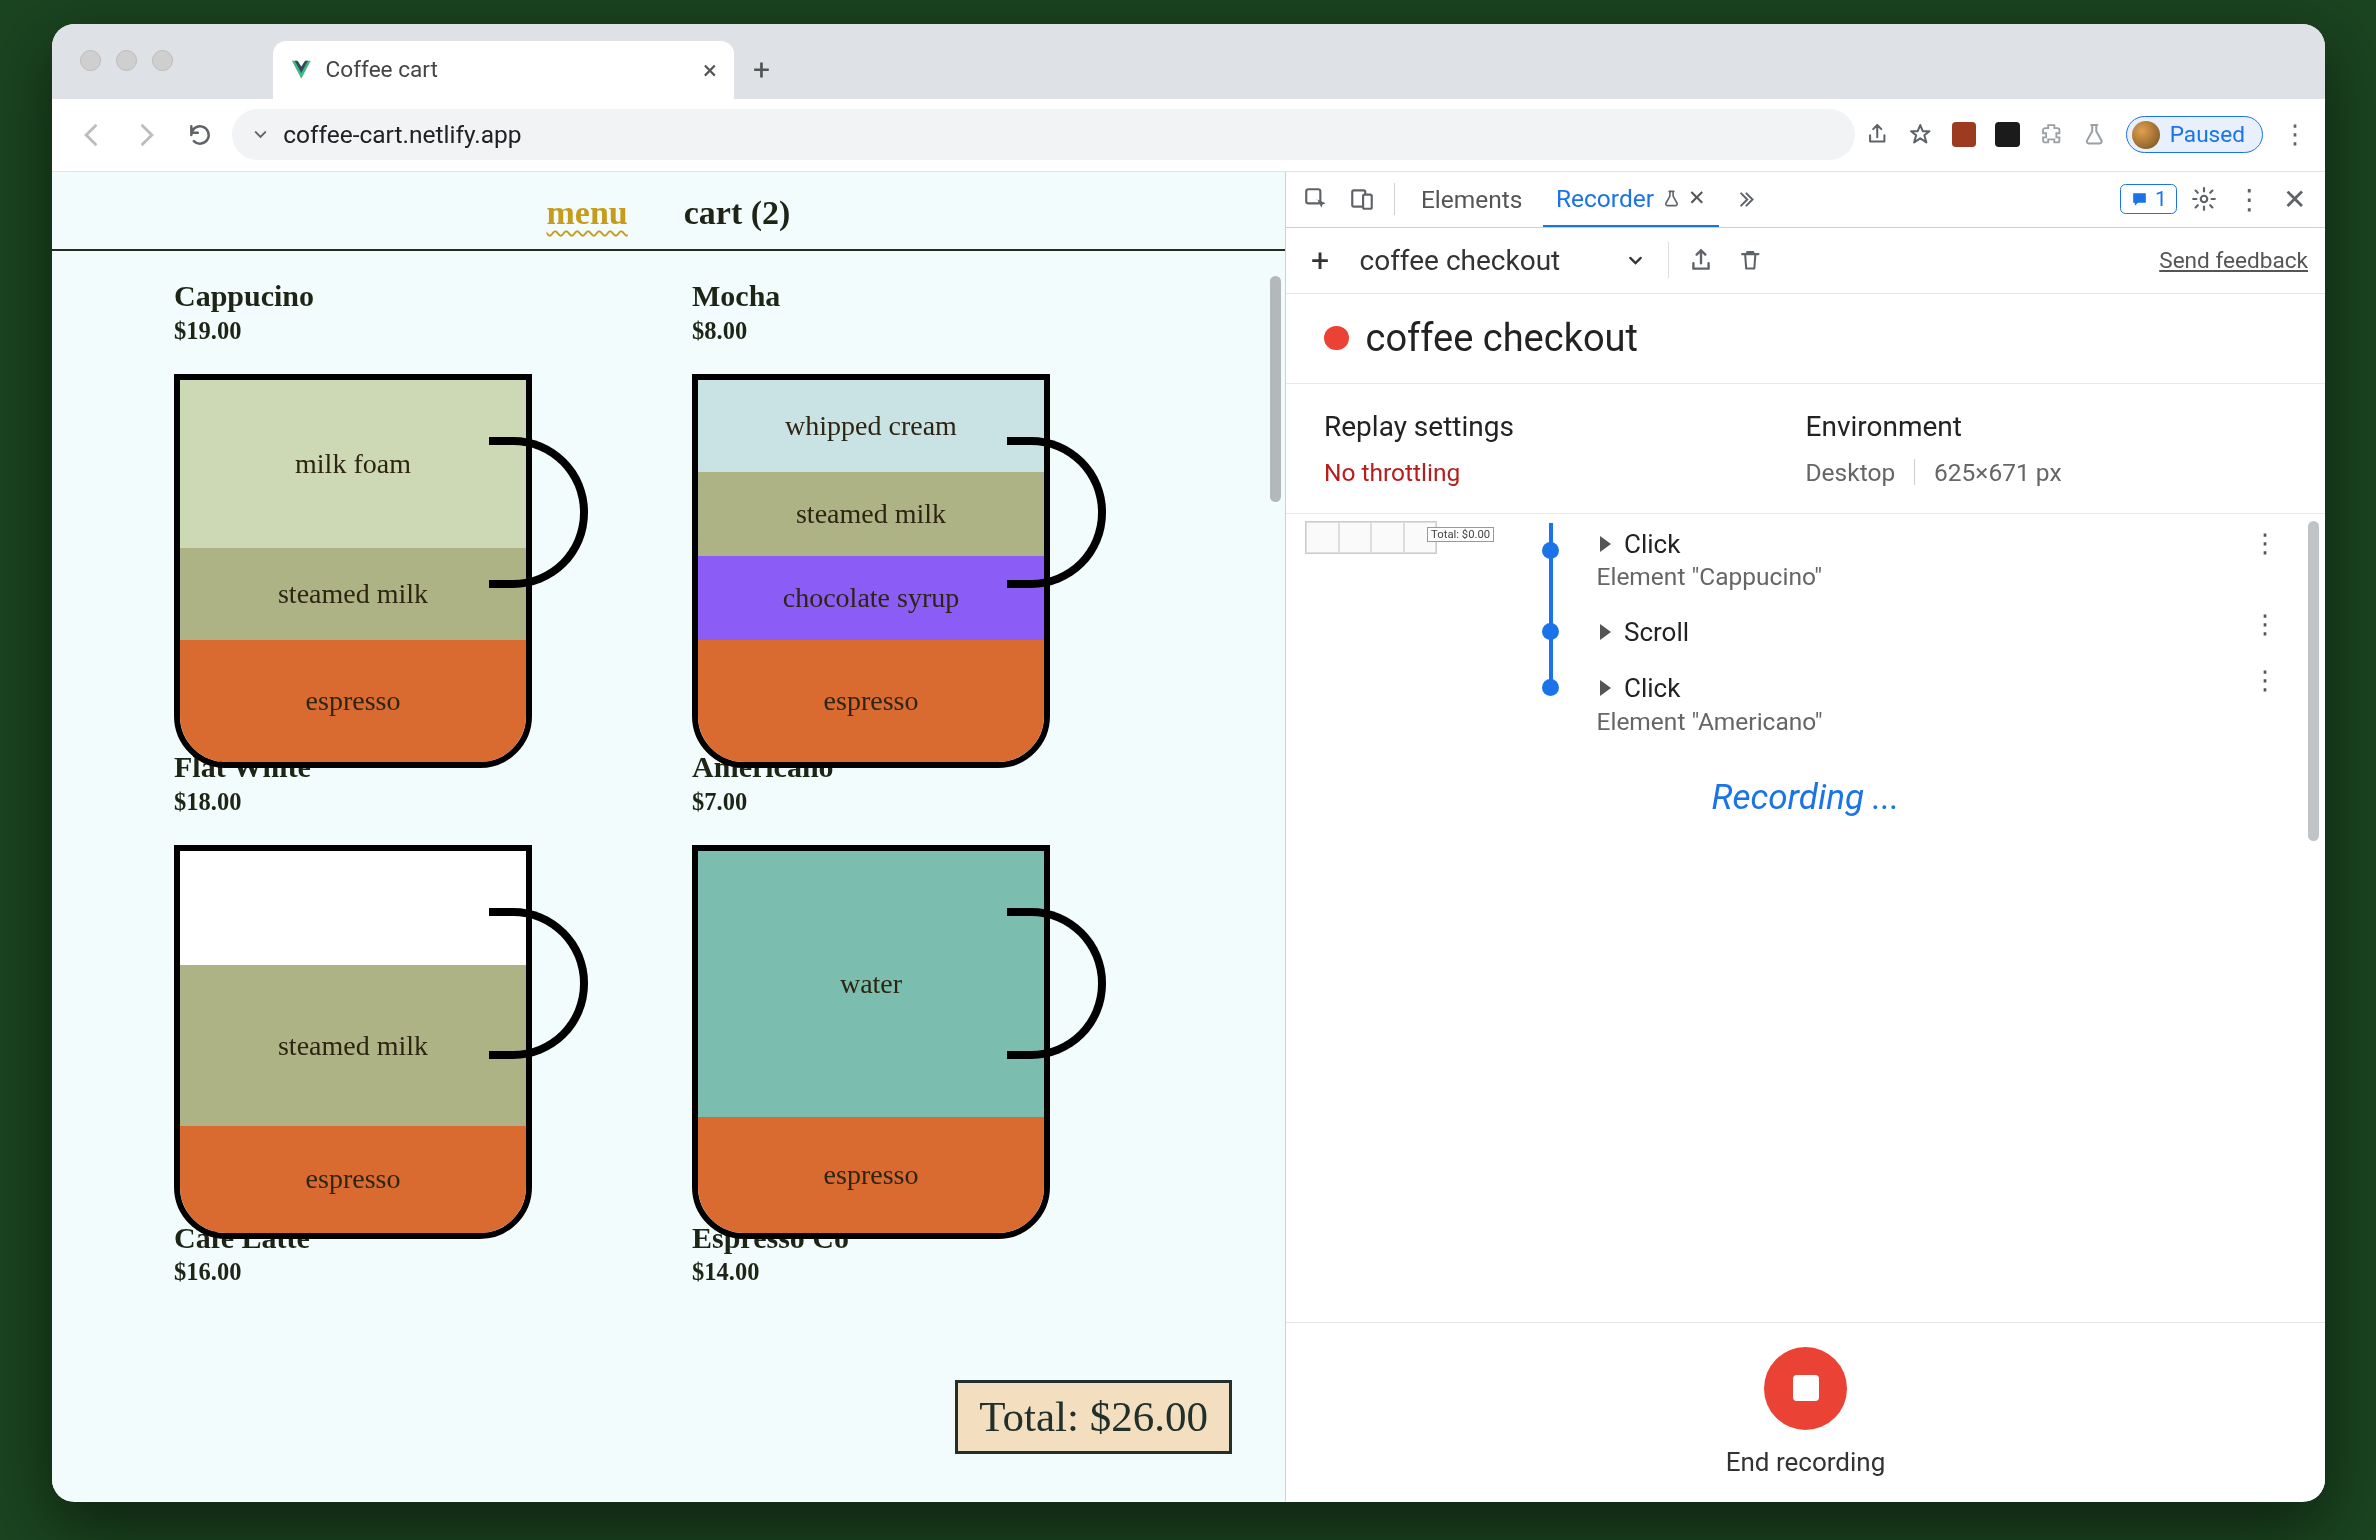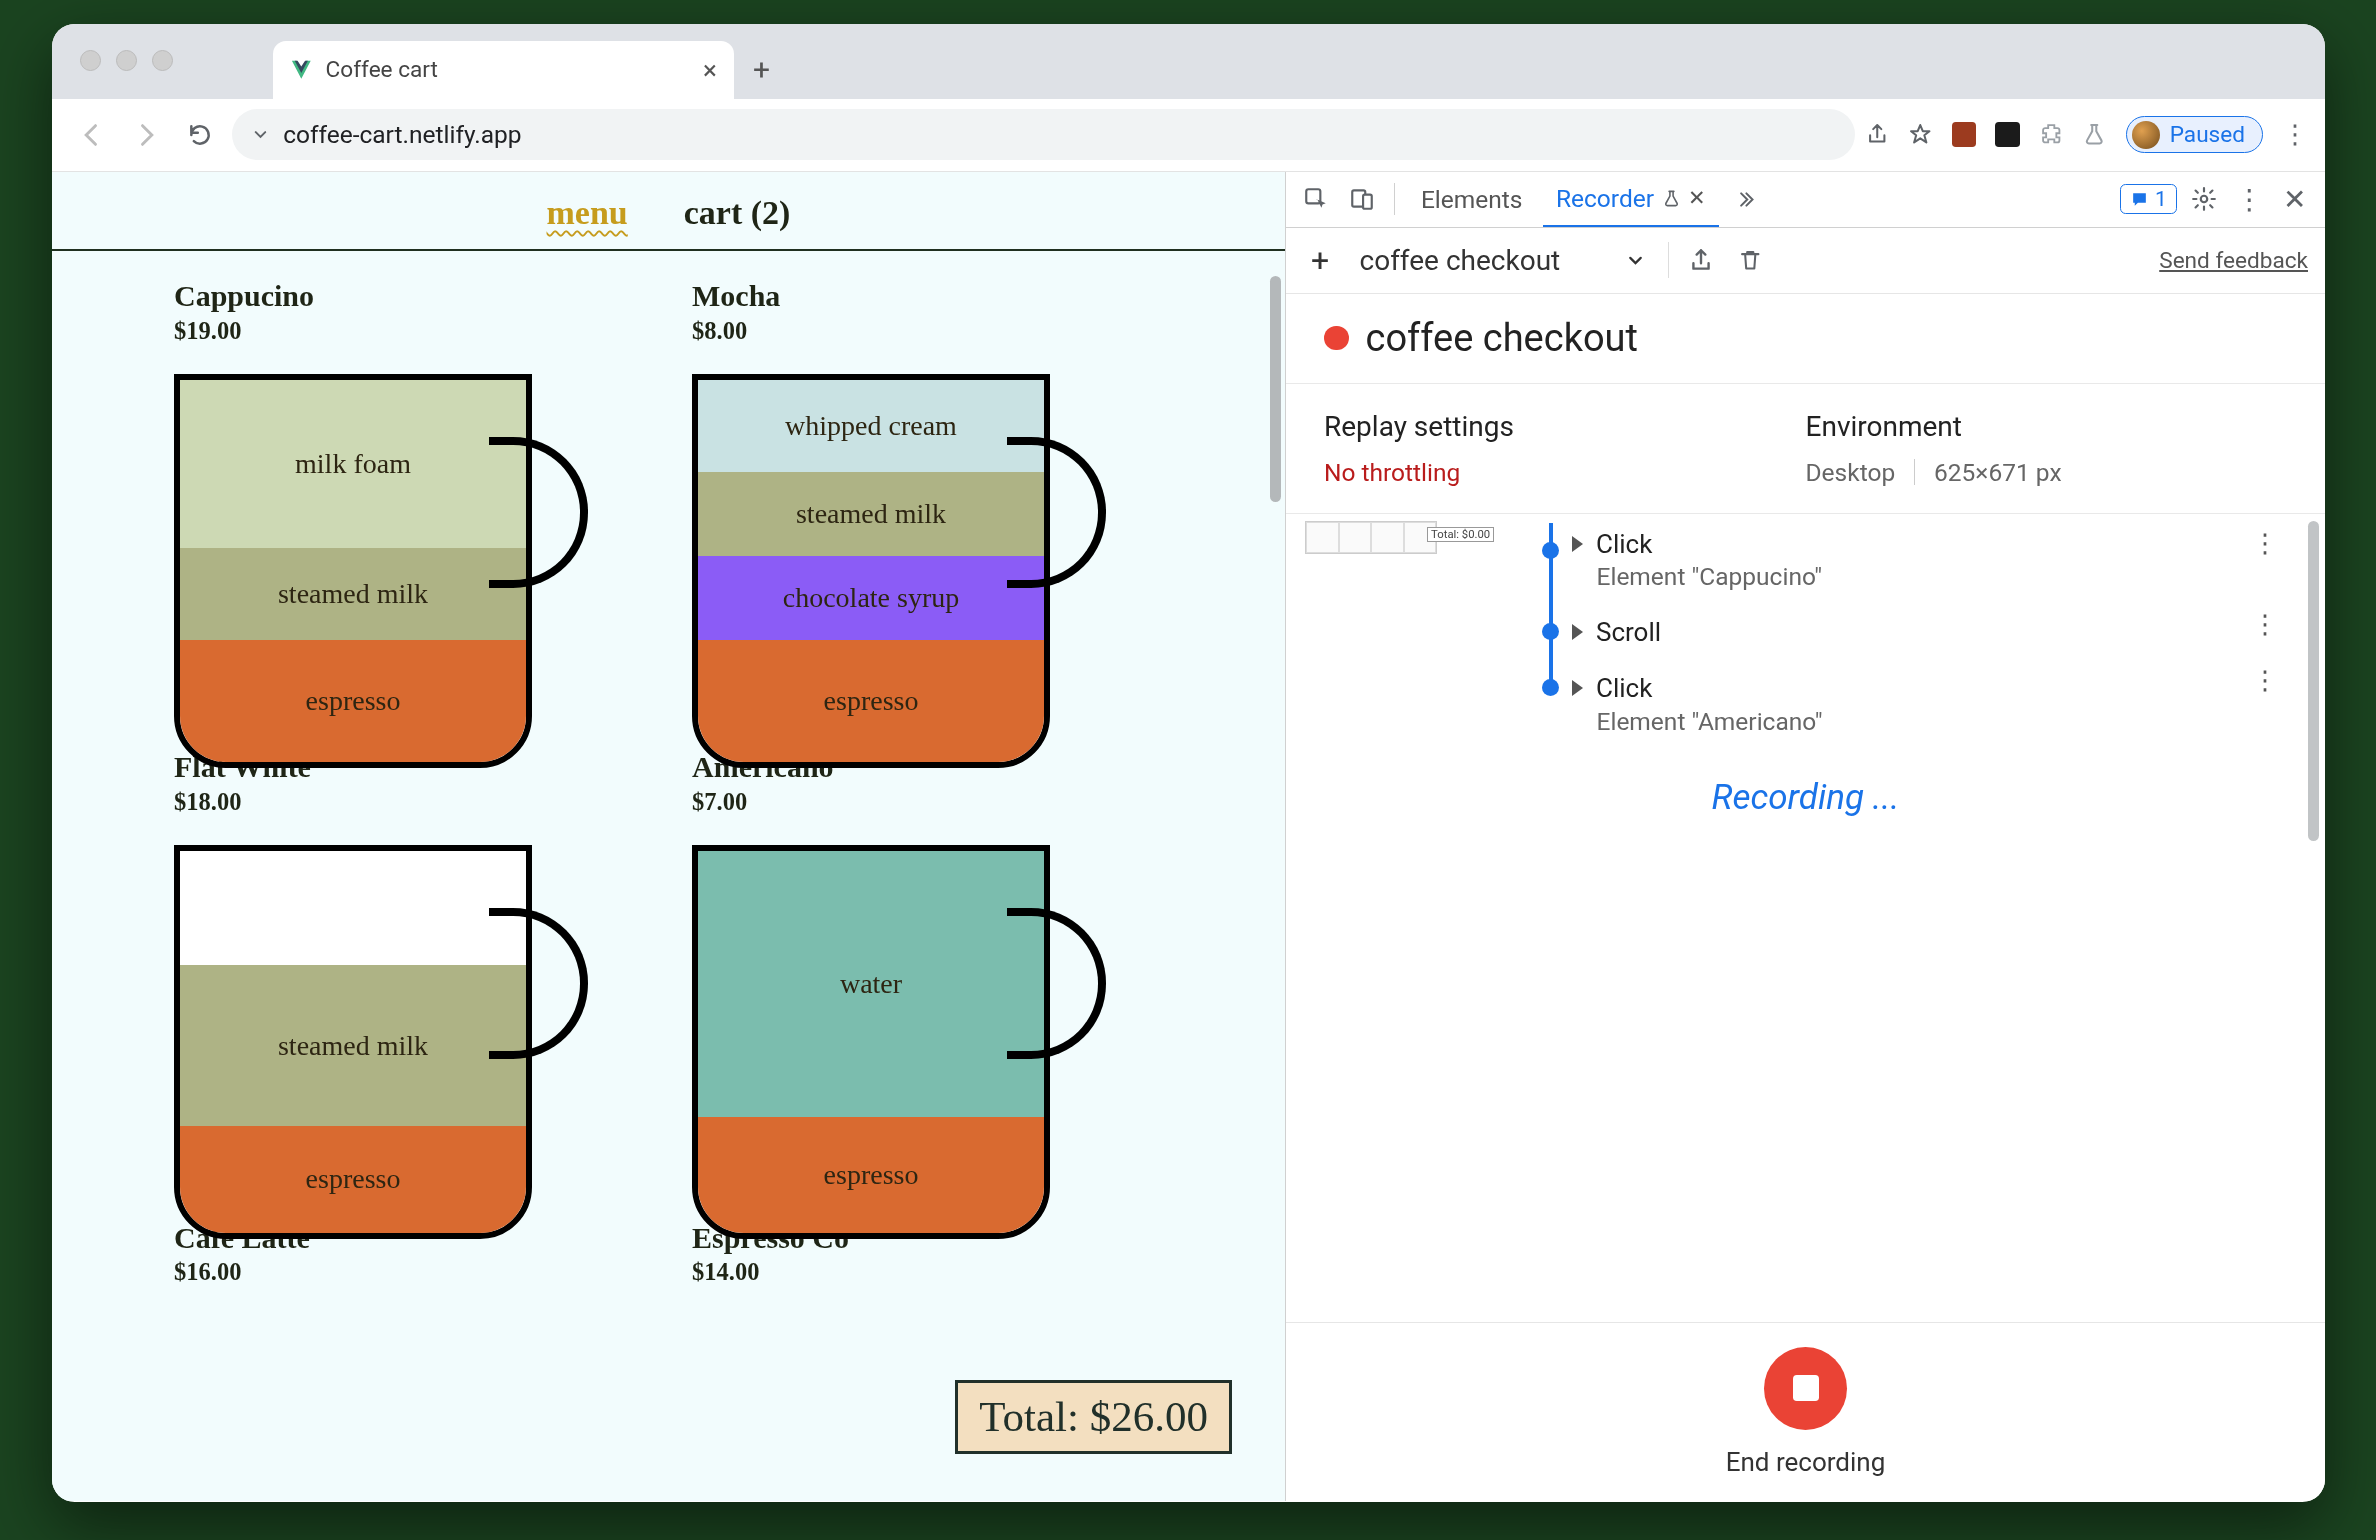--- a/index.html
+++ b/index.html
@@ -58,21 +58,21 @@
 .set-h { font-size:28px; color:#222; margin-bottom:15px; }
 .set-v { font-size:24.5px; color:#b91c1c; }
 .env-v { display:flex; align-items:center; gap:19px; color:#666; font-size:24.5px; }
 .env-v .divl{width:0.9px;height:26px;background:#ccc;}
 .steps { flex:1; padding:9.4px 28px 28px 28px; overflow:hidden; position:relative; }
 .steps-scroll { position:absolute; right:5.6px; top:7.5px; width:11.3px; height:320px; background:#c1c4c6; border-radius:5.6px; }
 .steprow { position:relative; margin-left:217px; padding:13px 0 13px 41px; }
 .timeline { position:absolute; left:0; top:0; bottom:0; width:41px; }
 .timeline .line{position:absolute;left:18px;top:0;bottom:0;width:3.8px;background:#1a73e8;}
 .timeline .node{position:absolute;left:11.3px;width:17px;height:17px;background:#1a73e8;border-radius:50%;}
-.steplabel { display:flex; align-items:center; gap:13px; font-size:26px; color:#222; }
+.steplabel { display:flex; align-items:center; gap:13px; font-size:26px; color:#222;margin-left:28px; }
 .caret { width:0;height:0;border-top:8.5px solid transparent;border-bottom:8.5px solid transparent;border-left:11.3px solid #555; }
 .stepdesc { font-size:24.5px; color:#666; margin-left:24.5px; margin-top:3.8px; }
 .kebab { position:absolute; right:19px; top:17px; color:#555; font-size:26px; letter-spacing:0; line-height:7.5px; }
 .thumb { position:absolute; left:19px; top:7.5px; width:132px; height:33px; background:#fdfdfd; border:0.9px solid #ccc; display:flex; }
 .thumb span{flex:1;border:0.9px solid #ddd;background:#fafafa;}
 .thumb .lbl{position:absolute;right:-58px;top:4.7px;border:0.9px solid #999;font-size:11.3px;color:#444;background:#fff;padding:0 2.8px;}
 .recording { text-align:center; color:#1a73e8; font-style:italic; font-size:35px; margin-top:28px; }
 .rec-footer { height:179px; border-top:0.9px solid #e6e6e6; display:flex; flex-direction:column; align-items:center; justify-content:center; gap:17px; }
 .stopbtn { width:83px;height:83px;border-radius:50%;background:#ea4335;display:flex;align-items:center;justify-content:center; }
 .stopbtn .sq { width:26px;height:26px;background:#fff;border-radius:3.8px; }

